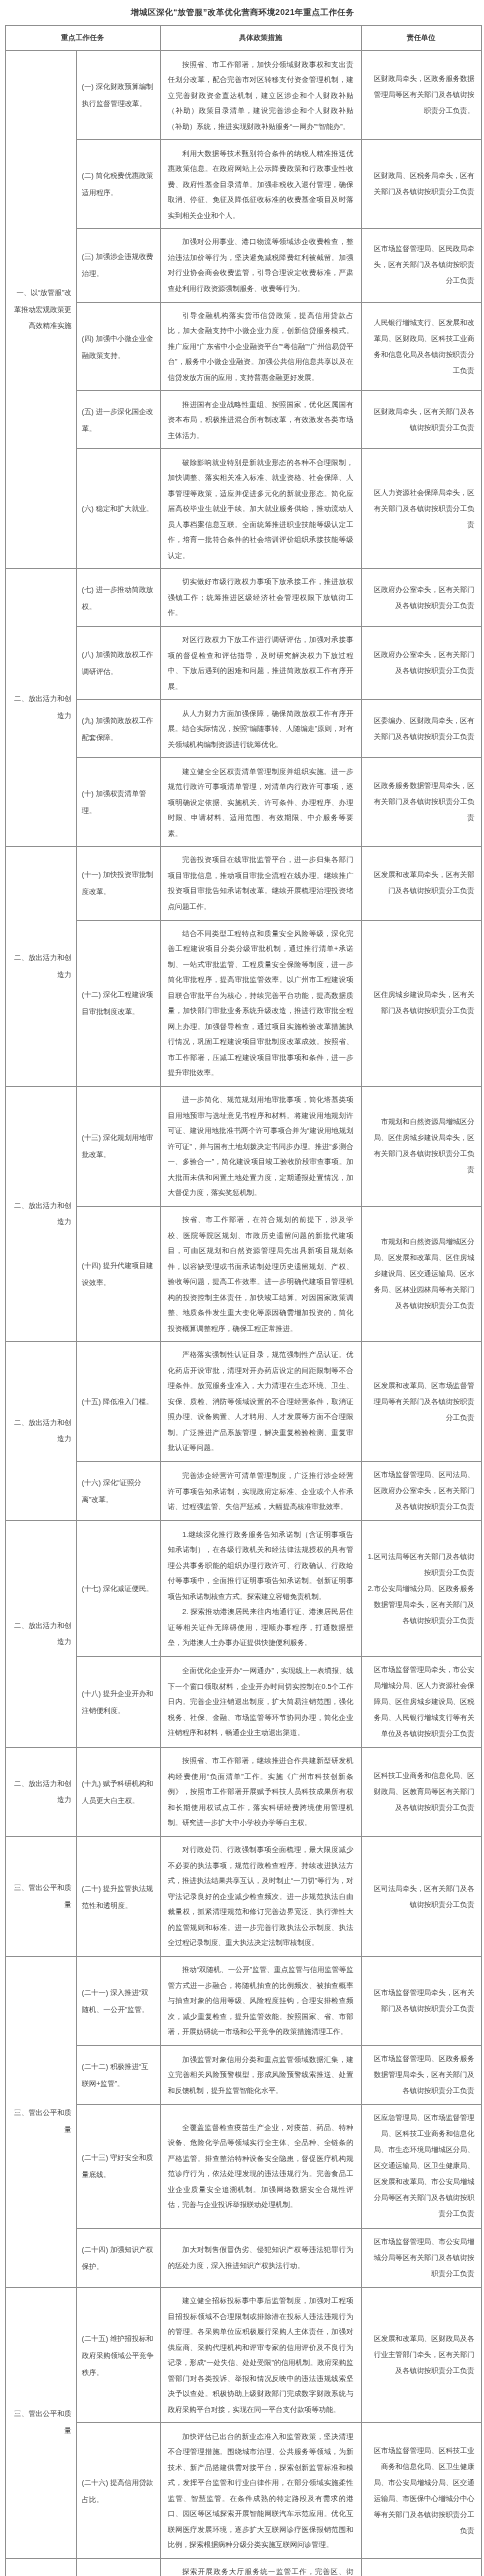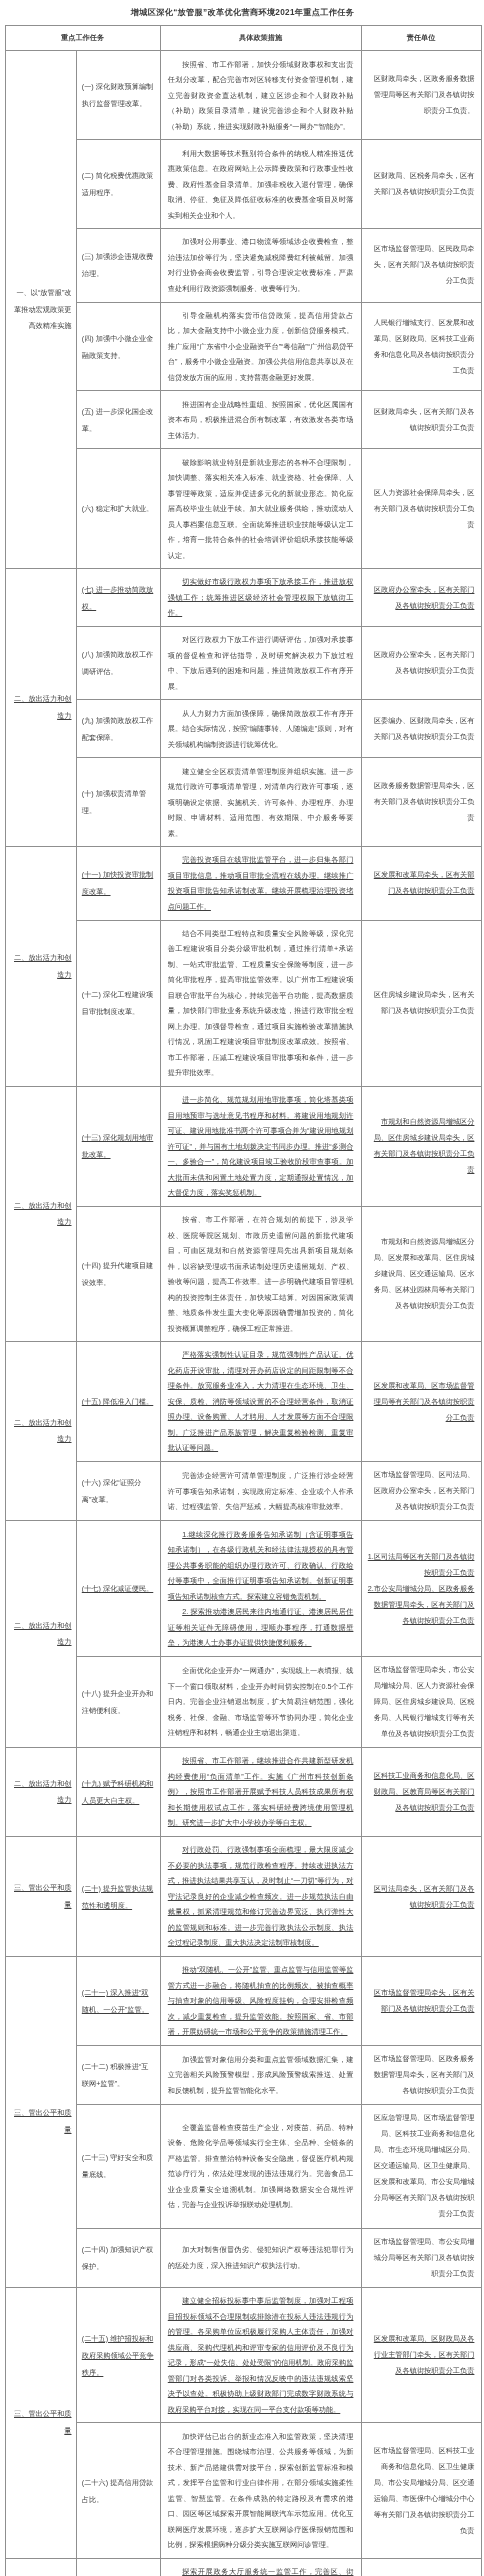--- a/index.html
+++ b/index.html
@@ -67,21 +67,20 @@
     text-align: right;
   }
   td.measures p, td.unit p {
     margin: 0;
   }
   td.measures p {
     text-indent: 2em;
   }
   tr.group-start > td {
     border-top: 1.3px solid #5a5a5a;
-    text-decoration: underline;
   }
 </style>
 </head>
 <body>
 
 <div class="page">
   <div class="page-title">增城区深化“放管服”改革优化营商环境2021年重点工作任务</div>
 
   <table class="tasks">
     <colgroup>

